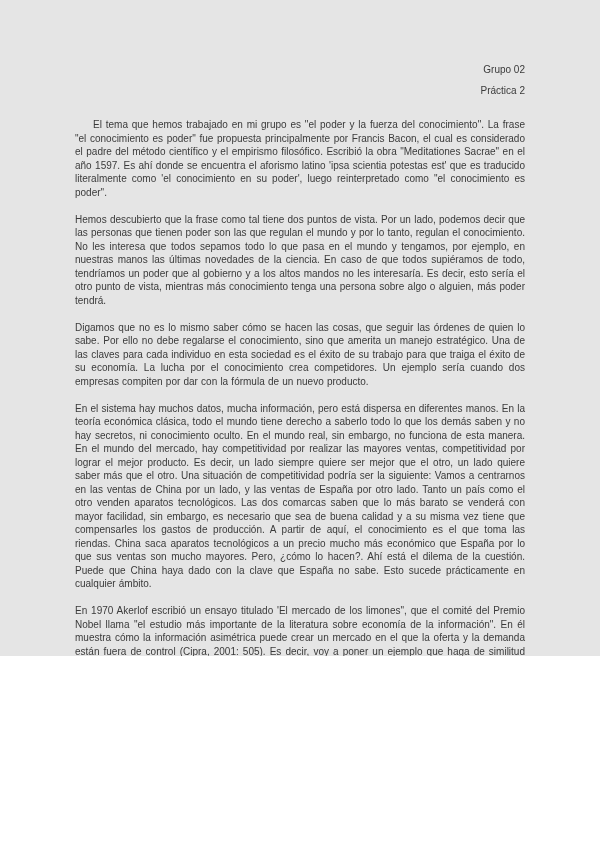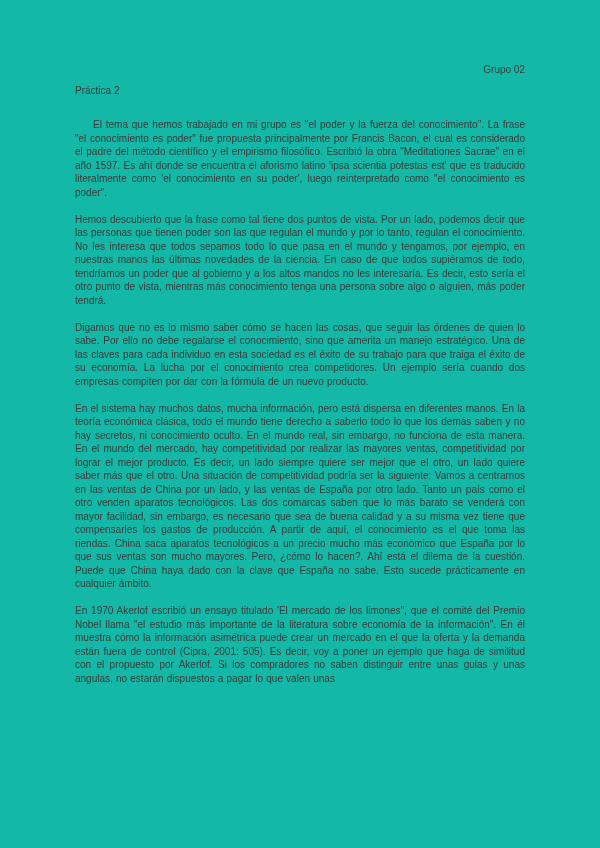--- a/index.html
+++ b/index.html
@@ -3,36 +3,36 @@
 <meta charset="utf-8">
 <style>
   html, body {
     margin: 0;
     padding: 0;
     background: #ffffff;
   }
   .page {
     box-sizing: border-box;
     width: 600px;
-    height: 848px;
+    height: 656px;
     margin: 0 auto;
-    background: #14b8a6;
+    background: #e5e5e5;
     padding: 63px 75px 0 75px;
     font-family: "Liberation Sans", sans-serif;
     font-size: 10px;
     line-height: 13.5px;
     color: #3a3a3a;
     overflow: hidden;
   }
   .header-right {
     text-align: right;
     margin: 0 0 7px 0;
   }
   .doc-title {
-    text-align: left;
+    text-align: right;
     margin: 0 0 21px 0;
   }
   p.para {
     margin: 0 0 13.5px 0;
     text-align: justify;
     word-spacing: 0.4px;
   }
   p.para.first-indent {
     text-indent: 18px;
   }

